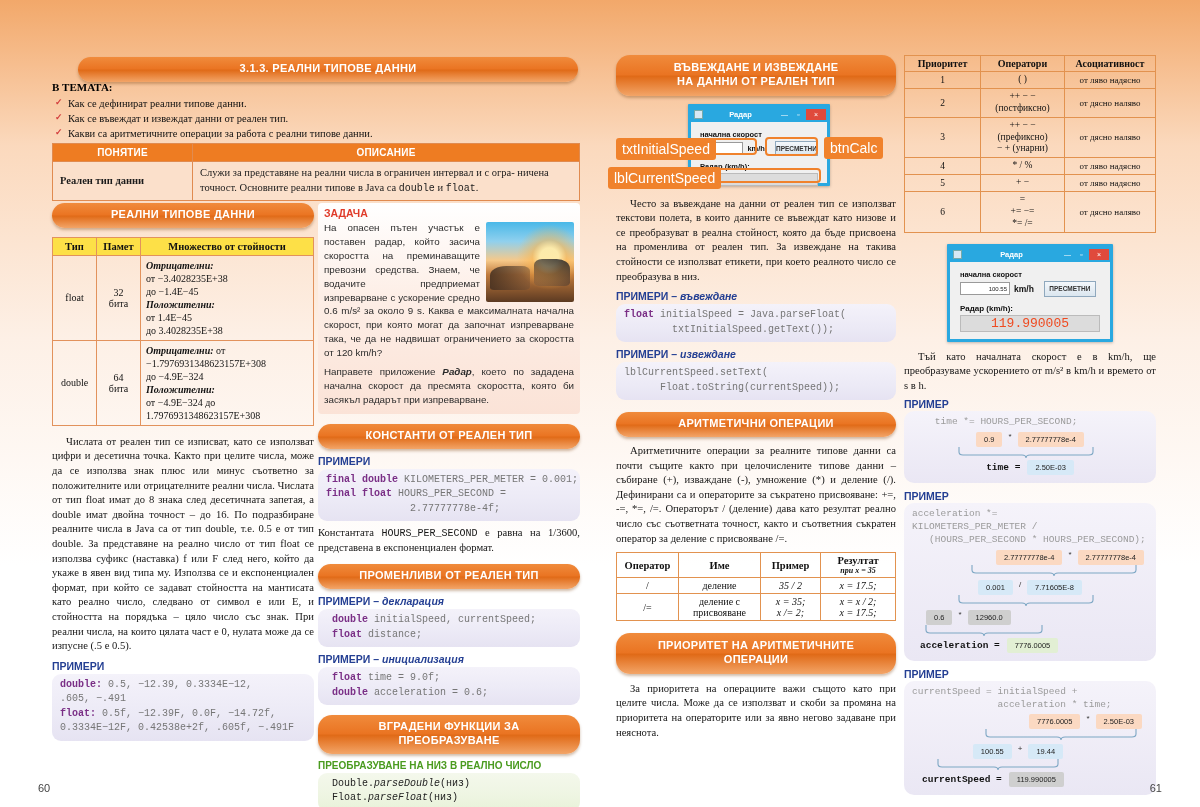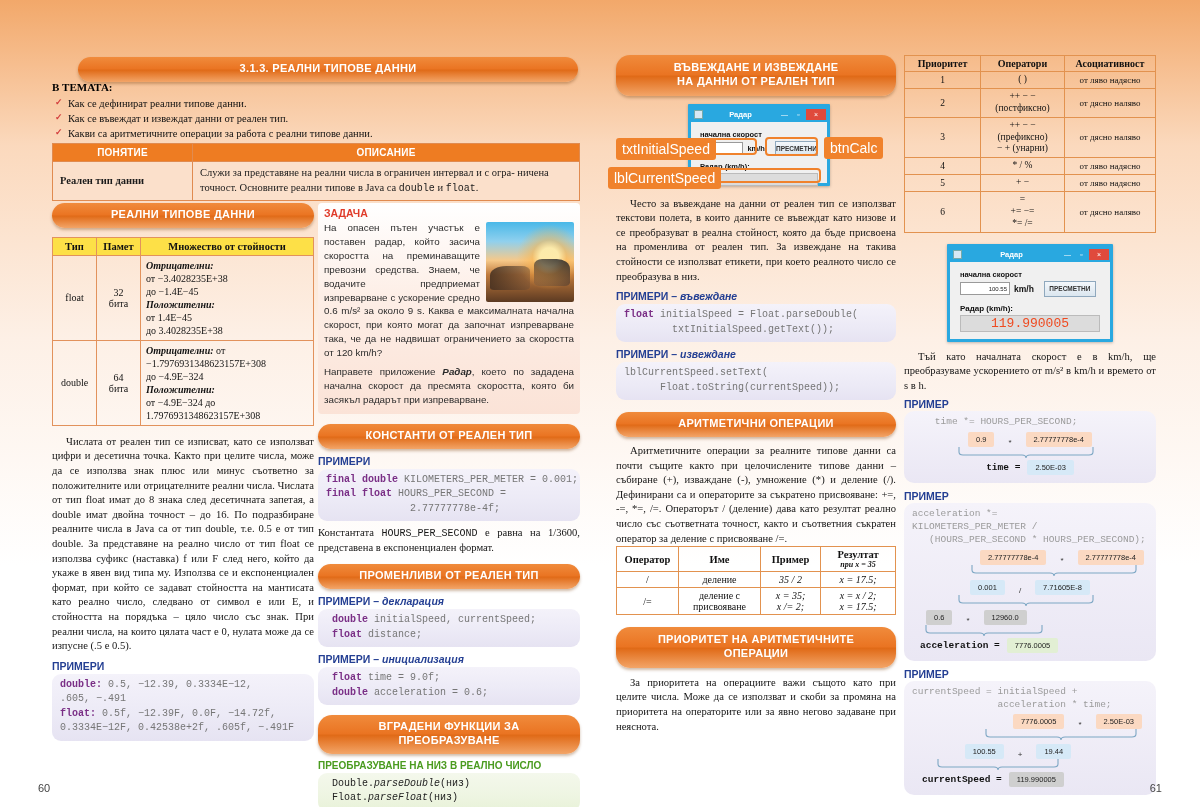--- a/index.html
+++ b/index.html
@@ -196,21 +196,21 @@
     font-size: 10.5px; color: #243f93; margin-bottom: 1px;
   }
   .calc-box {
     background: linear-gradient(to bottom,#f5f3fa,#eae7f4);
     border-radius: 10px; padding: 5px 8px 8px;
   }
   .calc-code {
     font-family: "Liberation Mono", monospace; font-size: 9.5px;
     color: #9b9b9b; white-space: pre; line-height: 1.35;
   }
-  .chipline { display: flex; align-items: flex-end; justify-content: center; gap: 12px; margin-top: 3px; }
+  .chipline { display: flex; align-items: flex-start; justify-content: center; gap: 4px; margin-top: 3px; }
   .chip {
     font-family: "Liberation Sans", sans-serif; font-size: 7.5px; color: #222;
     padding: 3px 8px; border-radius: 2px; white-space: nowrap;
   }
   .chip.peach { background: #fbd9c2; }
   .chip.blue  { background: #d6e9f7; }
   .chip.grey  { background: #cfcfcf; }
   .chip.green { background: #e2efd4; }
   .chip.op { background: transparent; padding: 0 2px; color: #333; font-size: 8px; }
   .brace { height: 12px; position: relative; }
@@ -399,34 +399,34 @@
         <div class="callout" style="left:0px;top:35px;">txtInitialSpeed</div>
         <div class="callout" style="left:208px;top:34px;">btnCalc</div>
         <div class="callout" style="left:-8px;top:64px;">lblCurrentSpeed</div>
       </div>
 
       <p class="body" style="margin-top:8px;">Често за въвеждане на данни от реален тип се използват текстови полета, в които данните се въвеждат като низове и се преобразуват в реална стойност, която да бъде присвоена на променлива от реален тип. За извеждане на такива стойности се използват етикети, при което реалното число се преобразува в низ.</p>
 
       <div class="ex-h">
         <span>ПРИМЕРИ – </span><span class="sub">въвеждане</span>
       </div>
-      <div class="code-box"><span class="kw">float</span><span class="lit"> initialSpeed = Float.parseDouble(</span>
+      <div class="code-box"><span class="kw">float</span><span class="lit"> initialSpeed = Java.parseFloat(</span>
 <span class="lit">        txtInitialSpeed.getText());</span></div>
 
       <div class="ex-h">
         <span>ПРИМЕРИ – </span><span class="sub">извеждане</span>
       </div>
       <div class="code-box"><span class="lit">lblCurrentSpeed.setText(</span>
 <span class="lit">      Float.toString(currentSpeed));</span></div>
 
       <div class="pill" style="width:280px;margin-top:12px;">АРИТМЕТИЧНИ ОПЕРАЦИИ</div>
 
       <p class="body" style="margin-top:7px;">Аритметичните операции за реалните типове данни са почти същите както при целочислените типове данни – събиране (+), изваждане (-), умножение (*) и деление (/). Дефинирани са и операторите за съкратено присвояване: +=, -=, *=, /=. Операторът / (деление) дава като резултат реално число със съответната точност, както и съответния съкратен оператор за деление с присвояване /=.</p>
 
-      <table class="ar-tbl" style="">
+      <table class="ar-tbl" style="margin-top:6px;">
         <tbody>
             <tr>
           <th style="width:62px;">Оператор</th>
           <th style="width:82px;">Име</th>
           <th style="width:60px;">Пример</th>
           <th>
             <span>Резултат</span>
             <small class="ital">при x = 35</small>
           </th>
         </tr>

